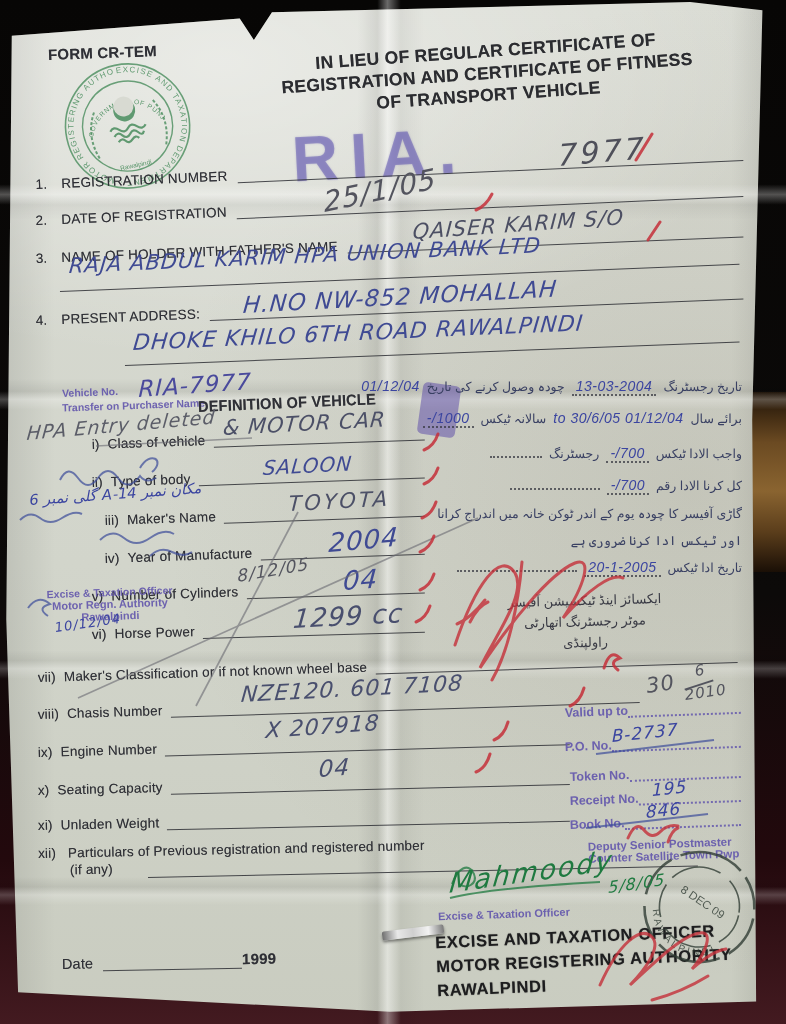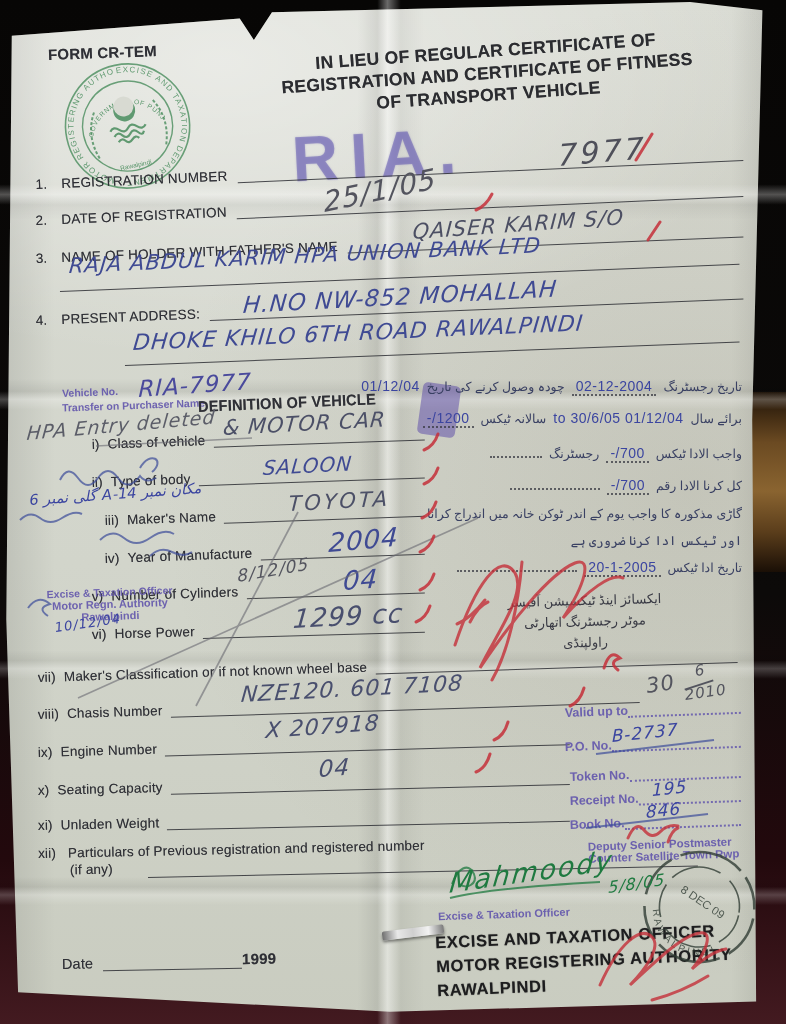--- a/index.html
+++ b/index.html
@@ -29,21 +29,21 @@
   .row .ln{flex:1;border-bottom:1.6px solid rgba(45,46,52,.85);height:100%;}
   .hw{position:absolute;z-index:4;white-space:nowrap;font-family:"DejaVu Sans",sans-serif;font-style:italic;letter-spacing:1px;transform-origin:left bottom;}
   .purple{color:rgba(100,88,173,.92);font-weight:700;white-space:nowrap;z-index:3;}
   .title{position:absolute;left:232px;top:40px;width:510px;text-align:center;z-index:3;
     transform:rotate(-4deg);font-weight:700;font-size:17.5px;line-height:22px;color:#2b2c30;
     transform-origin:center;letter-spacing:.3px;text-shadow:0 0 .6px rgba(40,40,45,.6);}
   .ra{position:absolute;left:292px;top:118px;z-index:2;font-weight:800;font-size:64px;
     color:rgba(96,86,176,.50);letter-spacing:12px;transform:rotate(-3deg);text-shadow:0 0 2px rgba(96,86,176,.35);}
   .uline{position:absolute;right:0;direction:rtl;display:flex;gap:7px;align-items:baseline;white-space:nowrap;z-index:3;}
   .ulab{font-size:12.5px;color:#3a4163;}
-  .uval{font-size:14px;color:#3b45a0;letter-spacing:.5px;}
+  .uval{font-size:14px;color:#3b45a0;font-style:italic;letter-spacing:.5px;}
   .udot{border-bottom:2px dotted rgba(55,56,66,.75);padding:0 4px;}
   .uleader{display:inline-block;width:52px;border-bottom:2px dotted rgba(55,56,66,.75);height:12px;}
   .stampline{position:absolute;display:flex;align-items:flex-end;z-index:3;transform:rotate(-2deg);transform-origin:left bottom;}
   .stampline .slab{font-size:12.5px;font-weight:700;color:rgba(100,88,173,.92);white-space:nowrap;}
   .stampline .sdots{flex:1;border-bottom:2.4px dotted rgba(100,88,173,.85);height:11px;min-width:40px;}
   .blackstamp{position:absolute;left:436px;top:924px;z-index:3;transform:rotate(-2.4deg);
     font-weight:700;font-size:16.5px;line-height:24px;color:rgba(18,18,20,.88);letter-spacing:.6px;
     text-shadow:0 0 1px rgba(18,18,20,.55);white-space:nowrap;}
   .staple{position:absolute;left:382px;top:928px;width:62px;height:9px;z-index:4;transform:rotate(-7deg);
     background:linear-gradient(90deg,#6f6f6f,#e8e8e8 25%,#cfcfcf 50%,#f2f2f2 75%,#7a7a7a);
@@ -180,43 +180,43 @@
   <div class="row" style="left:92px;top:622px;width:333px;transform:rotate(-1.6deg)">
     <span class="pl no" style="margin-right:8px">vi)</span>
     <span class="pl" style="margin-right:8px">Horse Power</span>
     <span class="ln"></span>
   </div>
   <div class="hw" style="left:292px;top:604px;font-size:26px;color:#494f6e;transform:rotate(-3deg) skewX(-8deg)">1299 cc</div>
 
   <div class="abs" style="left:424px;top:0;width:318px;height:700px;z-index:3">
     <div class="uline" style="top:378px">
       <span class="ulab">تاریخ رجسٹرنگ</span>
-      <span class="uval udot">02-12-2004</span>
+      <span class="uval udot">13-03-2004</span>
       <span class="ulab">چودہ وصول کرنے کی تاریخ</span>
       <span class="uval">01/12/04</span>
     </div>
     <div class="uline" style="top:410px">
       <span class="ulab">برائے سال</span>
       <span class="uval">01/12/04 to 30/6/05</span>
       <span class="ulab">سالانہ ٹیکس</span>
-      <span class="uval udot">1200/-</span>
+      <span class="uval udot">1000/-</span>
     </div>
     <div class="uline" style="top:444px">
       <span class="ulab">واجب الادا ٹیکس</span>
       <span class="uval udot">700/-</span>
       <span class="ulab">رجسٹرنگ</span>
       <span class="uleader"></span>
     </div>
     <div class="uline" style="top:476px">
       <span class="ulab">کل کرنا الادا رقم</span>
       <span class="uval udot">700/-</span>
       <span class="uleader" style="width:90px"></span>
     </div>
     <div class="uline" style="top:506px">
-      <span class="ulab">گاڑی مذکورہ کا واجب یوم کے اندر ٹوکن خانہ میں اندراج کرانا</span>
+      <span class="ulab">گاڑی آفیسر کا چودہ یوم کے اندر ٹوکن خانہ میں اندراج کرانا</span>
     </div>
     <div class="uline" style="top:533px">
       <span class="ulab">اور ٹیکس ادا کرنا ضروری ہے</span>
     </div>
     <div class="uline" style="top:558px">
       <span class="ulab">تاریخ ادا ٹیکس</span>
       <span class="uval udot">20-1-2005</span>
       <span class="uleader" style="width:120px"></span>
     </div>
   </div>

